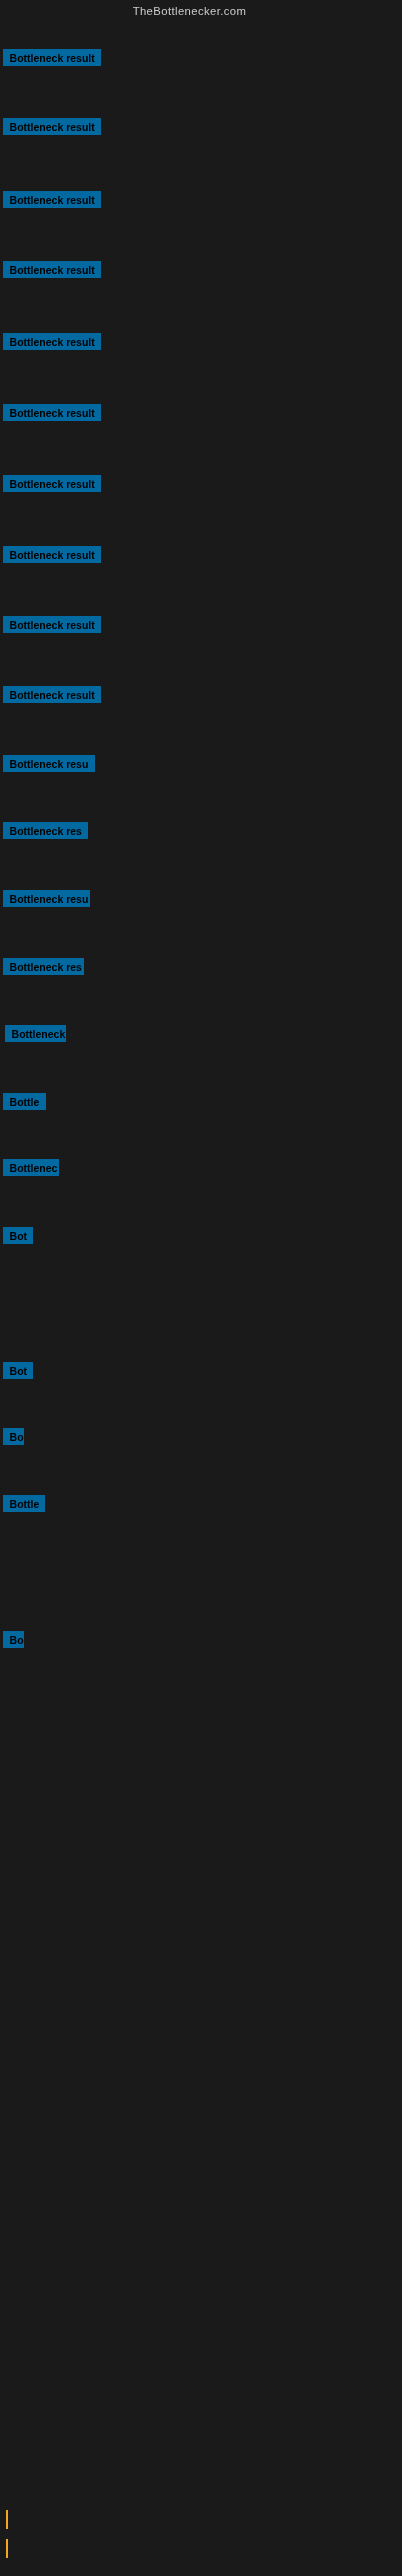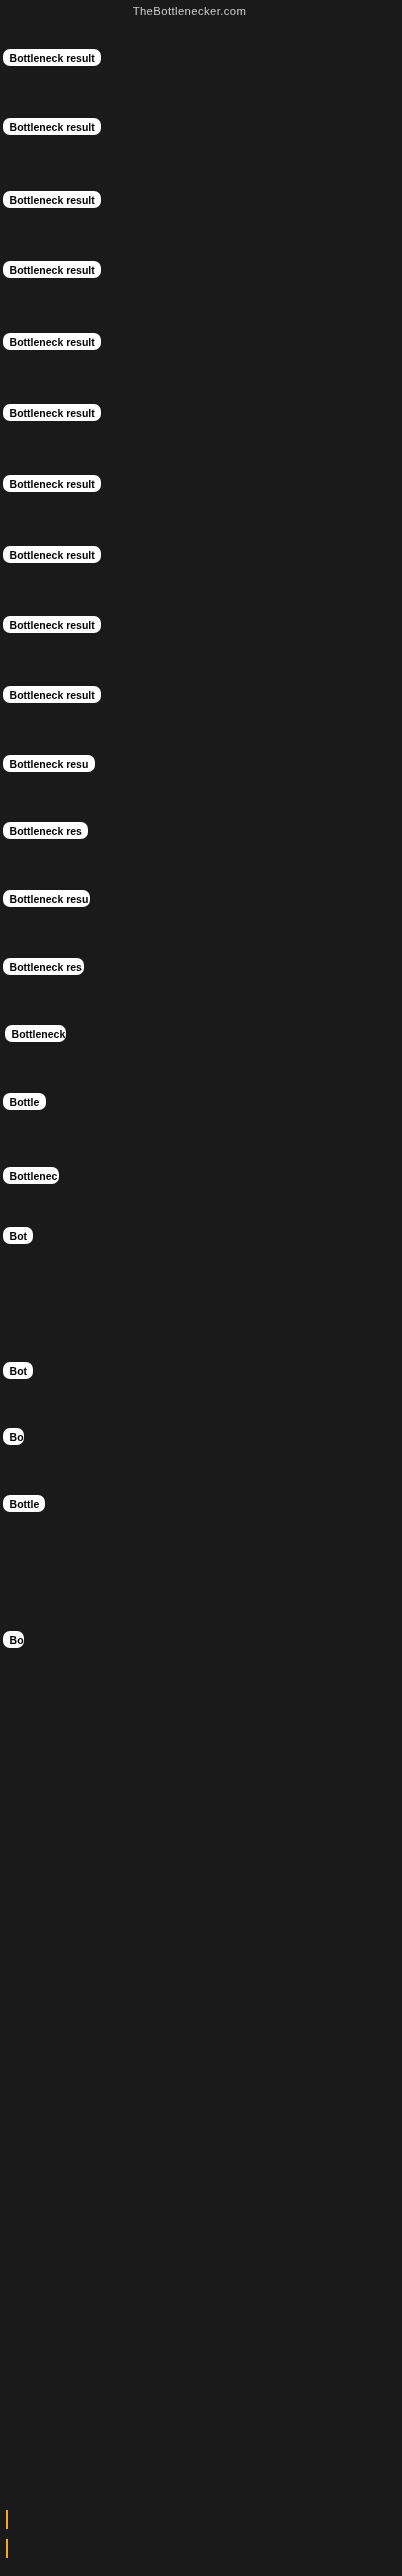--- a/index.html
+++ b/index.html
@@ -11,29 +11,28 @@
       position: relative;
     }
     .site-title {
       text-align: center;
       color: #cccccc;
       font-size: 11.3px;
       padding: 4.8px 0 3.2px 0;
       letter-spacing: 0.4px;
     }
     .bottleneck-badge {
-      background-color: #ffffff;
+      background-color: #0369a1;
       color: #000;
       font-size: 10.5px;
       font-weight: bold;
       padding: 2.4px 6.4px;
       display: inline-block;
       white-space: nowrap;
       overflow: hidden;
-      border-radius: 7px;
     }
   </style>
 </head>
 <body>
 
 <div style="position:absolute; top:0; left:0; width:379px; text-align:center; padding-top:3.2px;">
   <span class="site-title">TheBottlenecker.com</span>
 </div>
 
 <div id="rows-container" style="position:relative; width:403px; height:2576px;">
@@ -46,21 +45,21 @@
     <div style="position: absolute; top: 472px; left: 0px; padding: 3.2px 0px 3.2px 3.2px;"><span class="bottleneck-badge" style="max-width: 118px; display: inline-block; overflow: hidden;">Bottleneck result</span></div>
     <div style="position: absolute; top: 543px; left: 0px; padding: 3.2px 0px 3.2px 3.2px;"><span class="bottleneck-badge" style="max-width: 118px; display: inline-block; overflow: hidden;">Bottleneck result</span></div>
     <div style="position: absolute; top: 613px; left: 0px; padding: 3.2px 0px 3.2px 3.2px;"><span class="bottleneck-badge" style="max-width: 113px; display: inline-block; overflow: hidden;">Bottleneck result</span></div>
     <div style="position: absolute; top: 683px; left: 0px; padding: 3.2px 0px 3.2px 3.2px;"><span class="bottleneck-badge" style="max-width: 109px; display: inline-block; overflow: hidden;">Bottleneck result</span></div>
     <div style="position: absolute; top: 752px; left: 0px; padding: 3.2px 0px 3.2px 3.2px;"><span class="bottleneck-badge" style="max-width: 95px; display: inline-block; overflow: hidden;">Bottleneck resu</span></div>
     <div style="position: absolute; top: 819px; left: 0px; padding: 3.2px 0px 3.2px 3.2px;"><span class="bottleneck-badge" style="max-width: 87px; display: inline-block; overflow: hidden;">Bottleneck res</span></div>
     <div style="position: absolute; top: 887px; left: 0px; padding: 3.2px 0px 3.2px 3.2px;"><span class="bottleneck-badge" style="max-width: 87px; display: inline-block; overflow: hidden;">Bottleneck resu</span></div>
     <div style="position: absolute; top: 955px; left: 0px; padding: 3.2px 0px 3.2px 3.2px;"><span class="bottleneck-badge" style="max-width: 81px; display: inline-block; overflow: hidden;">Bottleneck res</span></div>
     <div style="position: absolute; top: 1022px; left: 2px; padding: 3.2px 0px 3.2px 3.2px;"><span class="bottleneck-badge" style="max-width: 61px; display: inline-block; overflow: hidden;">Bottleneck</span></div>
     <div style="position: absolute; top: 1090px; left: 0px; padding: 3.2px 0px 3.2px 3.2px;"><span class="bottleneck-badge" style="max-width: 43px; display: inline-block; overflow: hidden;">Bottle</span></div>
-    <div style="position: absolute; top: 1156px; left: 0px; padding: 3.2px 0px 3.2px 3.2px; margin-top: 8px;"><span class="bottleneck-badge" style="max-width: 56px; display: inline-block; overflow: hidden;">Bottlenec</span></div>
+    <div style="position: absolute; top: 1156px; left: 0px; padding: 3.2px 0px 3.2px 3.2px;"><span class="bottleneck-badge" style="max-width: 56px; display: inline-block; overflow: hidden;">Bottlenec</span></div>
     <div style="position: absolute; top: 1224px; left: 0px; padding: 3.2px 0px 3.2px 3.2px;"><span class="bottleneck-badge" style="max-width: 31px; display: inline-block; overflow: hidden;">Bot</span></div>
     <div style="position: absolute; top: 1291px; left: 0px; padding: 3.2px 0px 3.2px 3.2px;"></div>
     <div style="position: absolute; top: 1359px; left: 0px; padding: 3.2px 0px 3.2px 3.2px;"><span class="bottleneck-badge" style="max-width: 31px; display: inline-block; overflow: hidden;">Bot</span></div>
     <div style="position: absolute; top: 1425px; left: 0px; padding: 3.2px 0px 3.2px 3.2px;"><span class="bottleneck-badge" style="max-width: 21px; display: inline-block; overflow: hidden;">Bo</span></div>
     <div style="position: absolute; top: 1492px; left: 0px; padding: 3.2px 0px 3.2px 3.2px;"><span class="bottleneck-badge" style="max-width: 42px; display: inline-block; overflow: hidden;">Bottle</span></div>
     <div style="position: absolute; top: 1560px; left: 0px; padding: 3.2px 0px 3.2px 3.2px;"></div>
     <div style="position: absolute; top: 1628px; left: 0px; padding: 3.2px 0px 3.2px 3.2px;"><span class="bottleneck-badge" style="max-width: 21px; display: inline-block; overflow: hidden;">Bo</span></div>
     <div style="position: absolute; top: 1695px; left: 0px; padding: 3.2px 0px 3.2px 3.2px;"></div>
     <div style="position: absolute; top: 1763px; left: 0px; padding: 3.2px 0px 3.2px 3.2px;"></div>
     <div style="position: absolute; top: 1831px; left: 0px; padding: 3.2px 0px 3.2px 3.2px;"></div>

